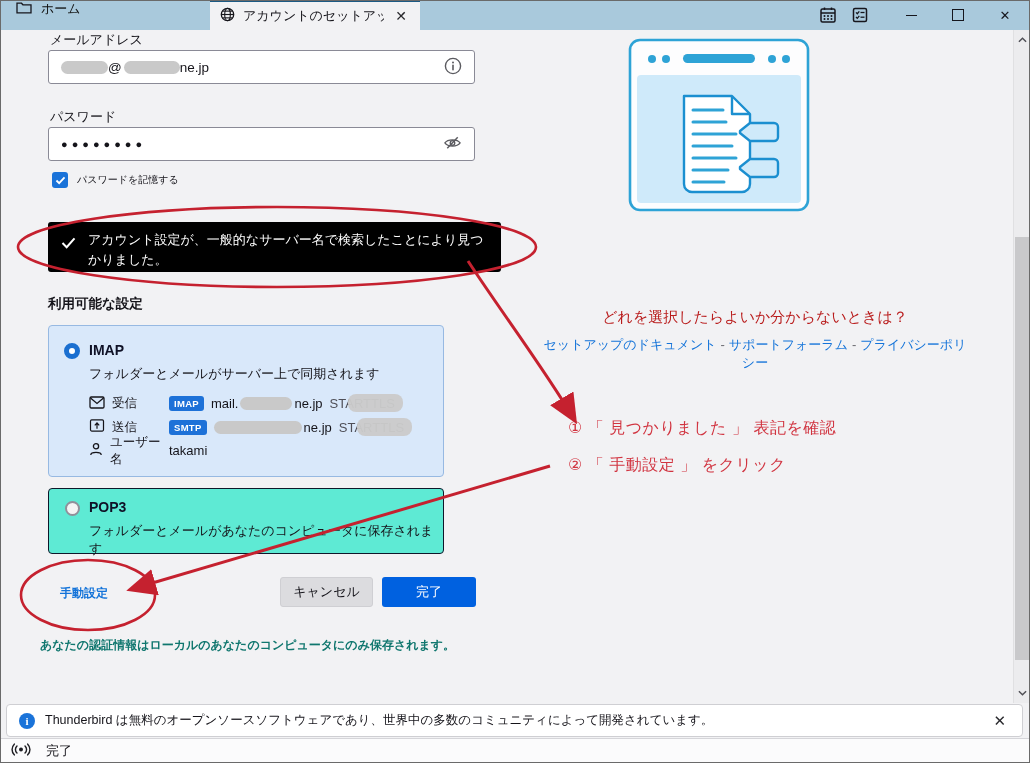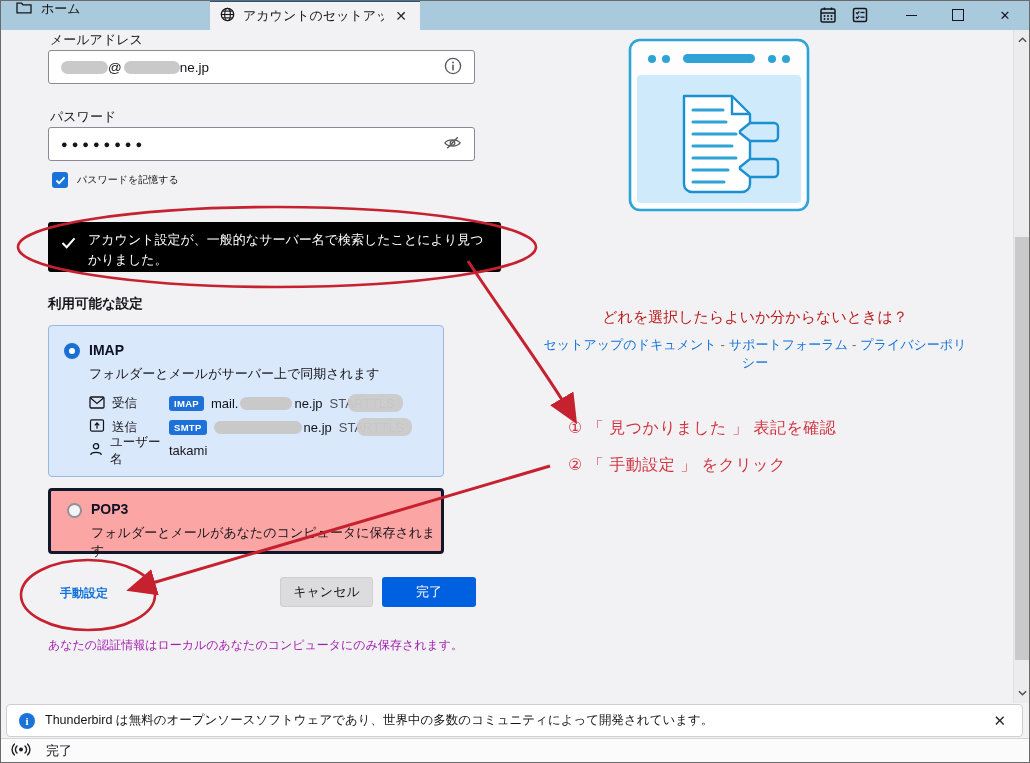--- a/index.html
+++ b/index.html
@@ -36,37 +36,37 @@
   .checkbox{width:16px;height:16px;background:#1a73d9;border-radius:3px;display:flex;align-items:center;justify-content:center;}
   
   .banner{left:48px;top:222px;width:453px;height:50px;background:#000000;border-radius:3px;color:#fff;
     box-sizing:border-box;display:flex;align-items:flex-start;padding:8px 14px 0 0;}
   .banner .chk{width:40px;text-align:center;padding-top:5px;flex:0 0 auto;}
   .banner .msg{font-size:13px;line-height:1.5;}
   
   .sec-head{left:48px;top:295px;font-size:13.5px;font-weight:bold;}
   .panel{left:48px;width:396px;border-radius:4px;box-sizing:border-box;}
   .panel.imap{top:325px;height:152px;background:#d9e8fa;border:1px solid #97b9e2;}
-  .panel.pop3{top:488px;height:66px;background:#fca5a5;border:3px solid #0f172a;}
+  .panel.pop3{top:488px;height:66px;background:#5eead4;border:1px solid #0f172a;}
   .radio-on{position:absolute;left:15px;top:17px;width:6px;height:6px;background:#fff;border:5px solid #1b6fd0;border-radius:50%;}
   .radio-off{position:absolute;left:16px;top:12px;width:11px;height:11px;background:#f4f4f4;border:2px solid #90909a;border-radius:50%;}
   .proto-name{position:absolute;left:40px;font-size:14px;font-weight:bold;color:#0f1126;}
   .proto-desc{position:absolute;left:40px;font-size:13px;color:#15141a;}
   .rows{position:absolute;left:40px;top:64px;right:10px;}
   .srow{display:flex;align-items:center;height:23.5px;font-size:13px;}
   .srow .lbl{width:80px;display:flex;align-items:center;gap:7px;font-size:12.5px;flex:0 0 auto;}
   .badge{background:#1d71d8;color:#fff;font-size:9.5px;font-weight:bold;padding:2px 5px;border-radius:3px;margin-right:7px;letter-spacing:.3px;}
   .sec-txt{position:relative;margin-left:7px;color:#4f4f57;}
   .sec-txt .scribble{position:absolute;left:28%;top:-2px;right:-8px;bottom:-1px;background:#cbcbcb;border-radius:8px;opacity:.96;}
   
   .manual-link{left:60px;top:585px;color:#1373d9;font-size:12px;font-weight:bold;}
   .btn{height:30px;border-radius:3px;display:flex;align-items:center;justify-content:center;font-size:13px;box-sizing:border-box;}
   .btn.cancel{left:280px;top:577px;width:93px;background:#dcdcdf;border:1px solid #cfcfd3;color:#15141a;}
   .btn.done{left:382px;top:577px;width:94px;background:#0061e0;color:#fff;}
-  .privacy{left:48px;top:637px;font-size:12px;color:#a21caf;}
+  .privacy{left:40px;top:637px;font-size:12px;color:#0f766e;font-weight:bold;}
   
   .illus{left:628px;top:38px;}
   .help-q{left:555px;top:308px;width:400px;text-align:center;font-size:15px;color:#b91c1c;}
   .help-links{left:540px;top:336px;width:430px;text-align:center;font-size:13px;color:#1373d9;}
   .help-links .sep{color:#6b6b70;padding:0 4px;}
   .ann{font-size:16px;font-weight:normal;color:#d13440;letter-spacing:.5px;white-space:nowrap;}
   .ann1{left:568px;top:418px;}
   .ann2{left:568px;top:455px;}
   
   .notif{left:6px;top:704px;width:1017px;height:33px;background:#fff;border:1px solid #cfcfd3;border-radius:4px;

